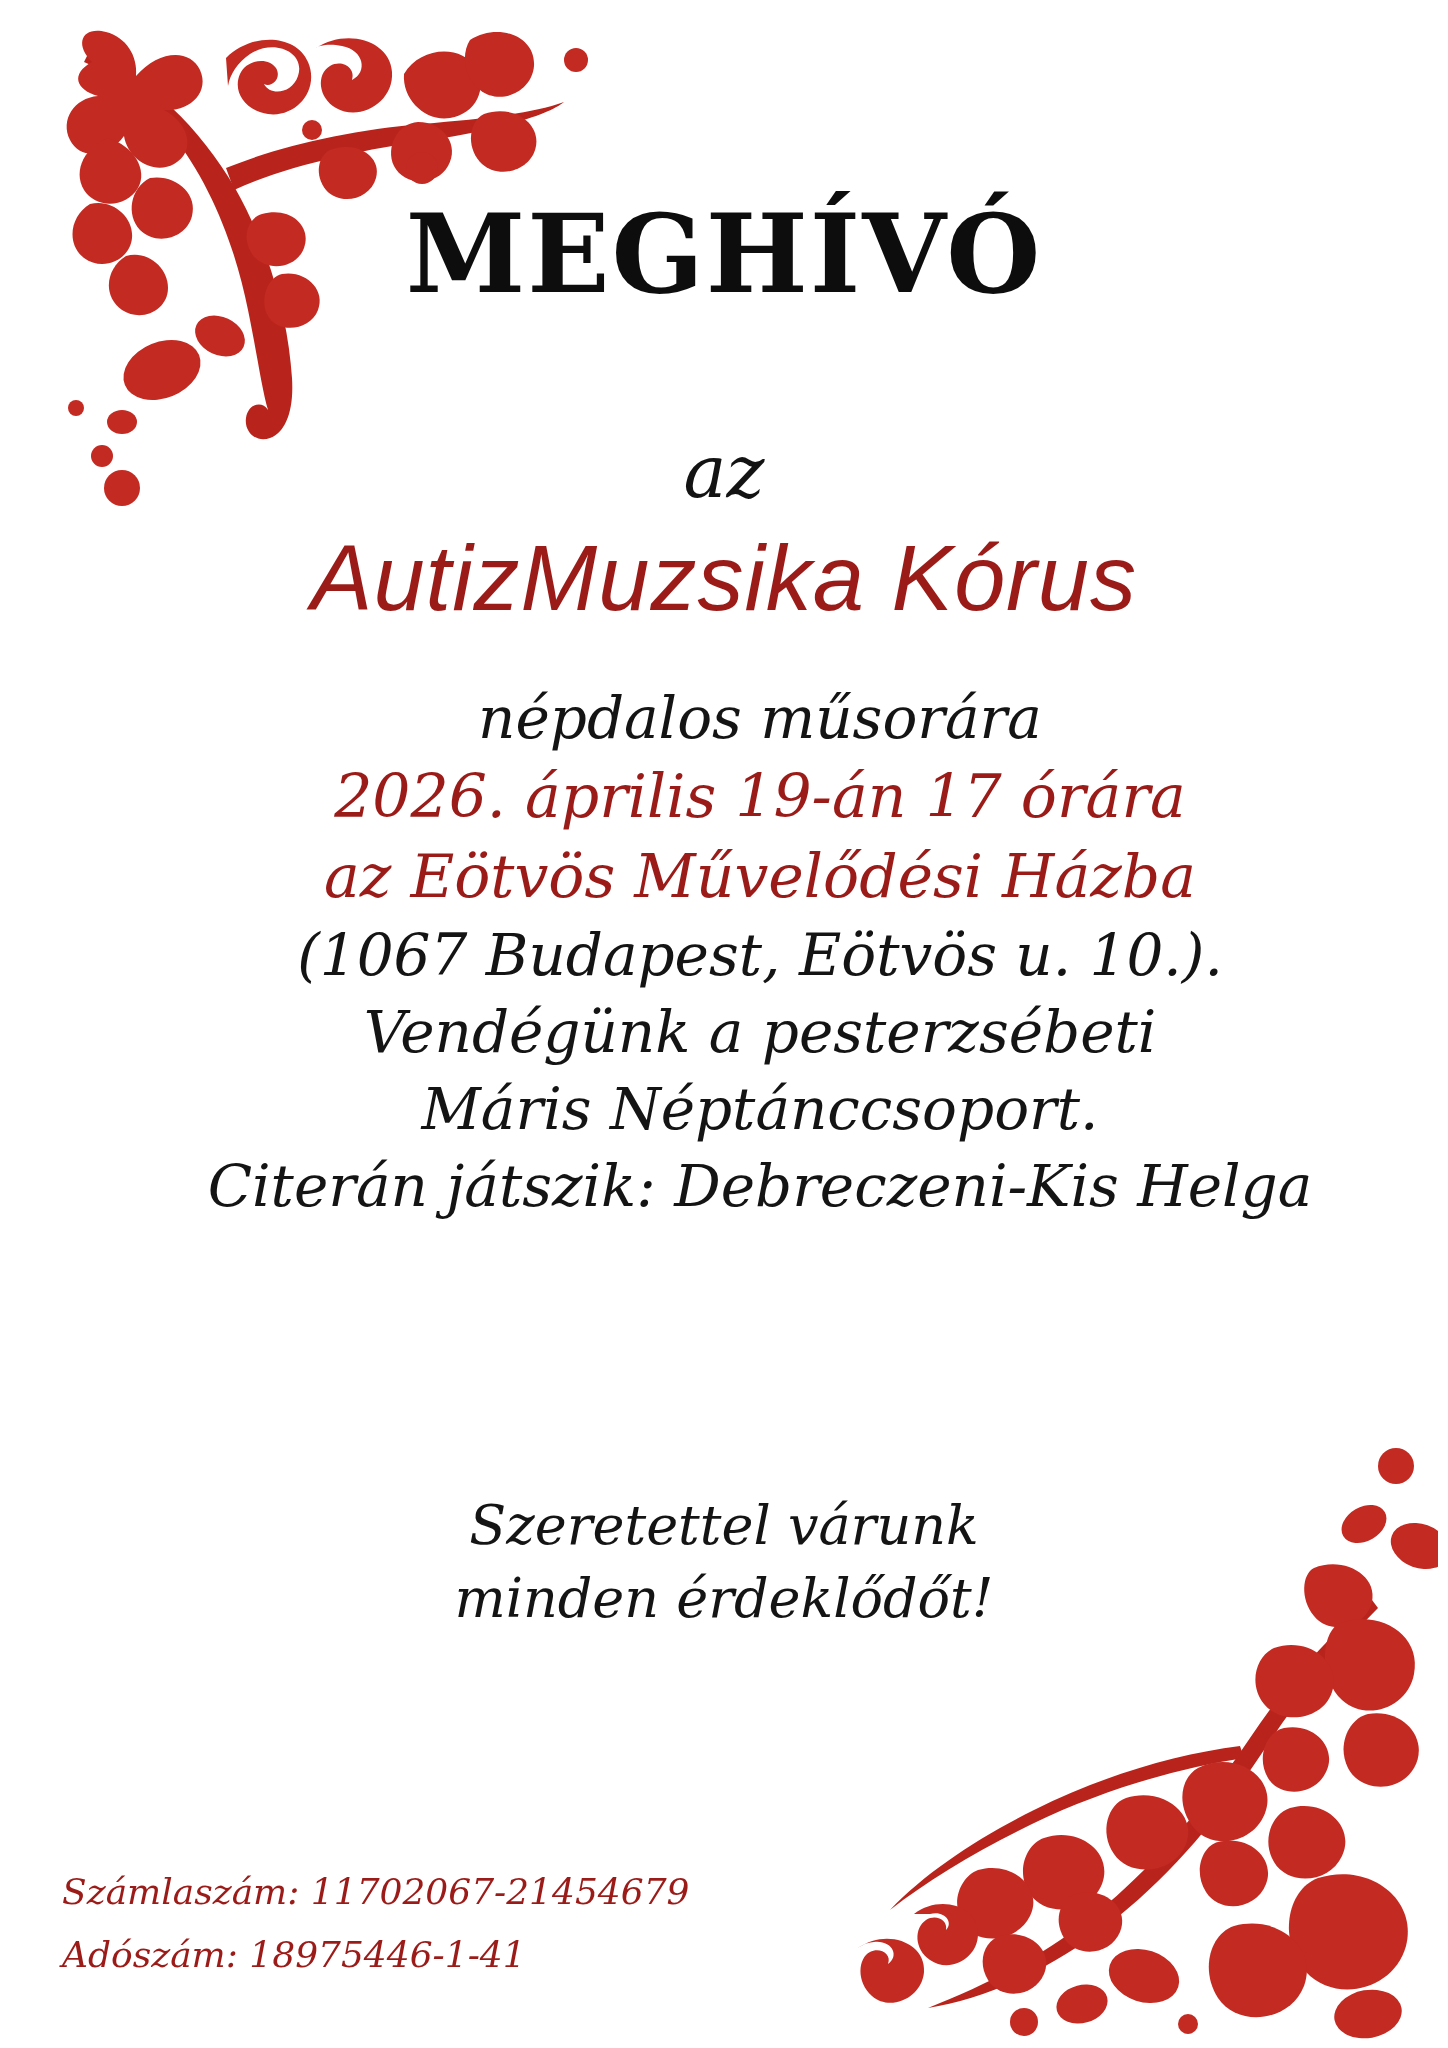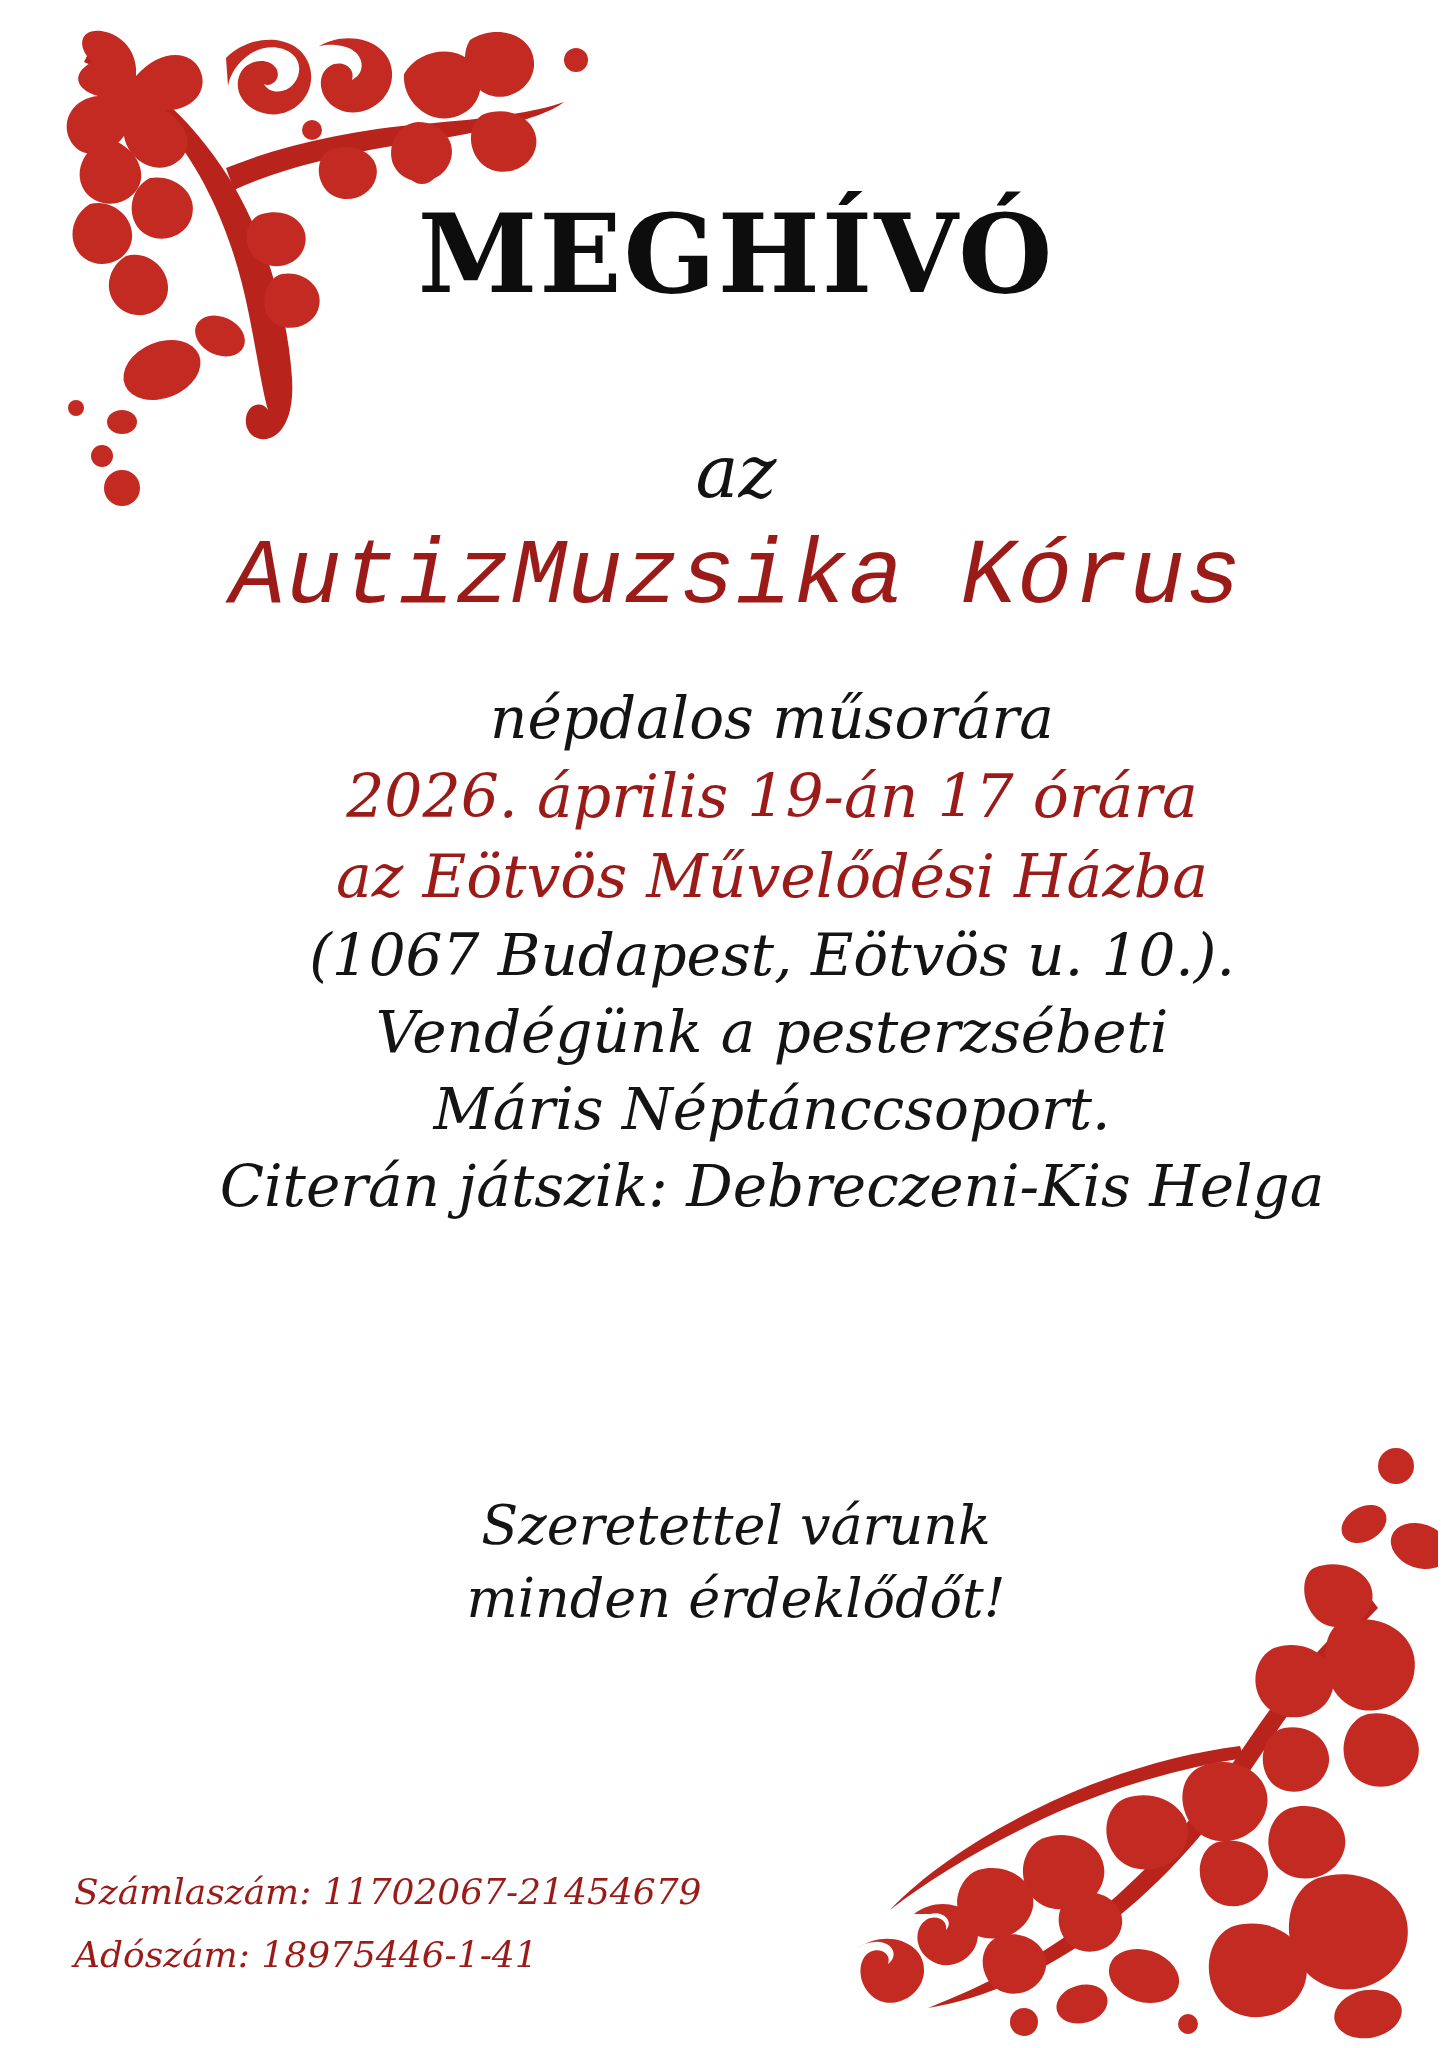--- a/index.html
+++ b/index.html
@@ -30,21 +30,21 @@
   .ornament-br {
     right: 10px;
     bottom: 0px;
     width: 760px;
     height: 620px;
   }
 
   
   .sheet {
     position: absolute;
-    left: 12px;
+    left: 0;
     top: 0;
     width: 1160px;
     height: 2048px;
   }
 
   .title {
     position: absolute;
     top: 200px;
     left: 0;
     width: 1448px;
@@ -68,21 +68,21 @@
     font-size: 72px;
     color: #131313;
   }
 
   .choir {
     position: absolute;
     top: 530px;
     left: 0;
     width: 1448px;
     text-align: center;
-    font-family: Liberation Mono, monospace;
+    font-family: Liberation Sans, sans-serif;
     font-style: italic;
     font-size: 92px;
     letter-spacing: 1px;
     color: #9b1b18;
     line-height: 1.05;
   }
 
   .body-block {
     position: absolute;
     top: 680px;

